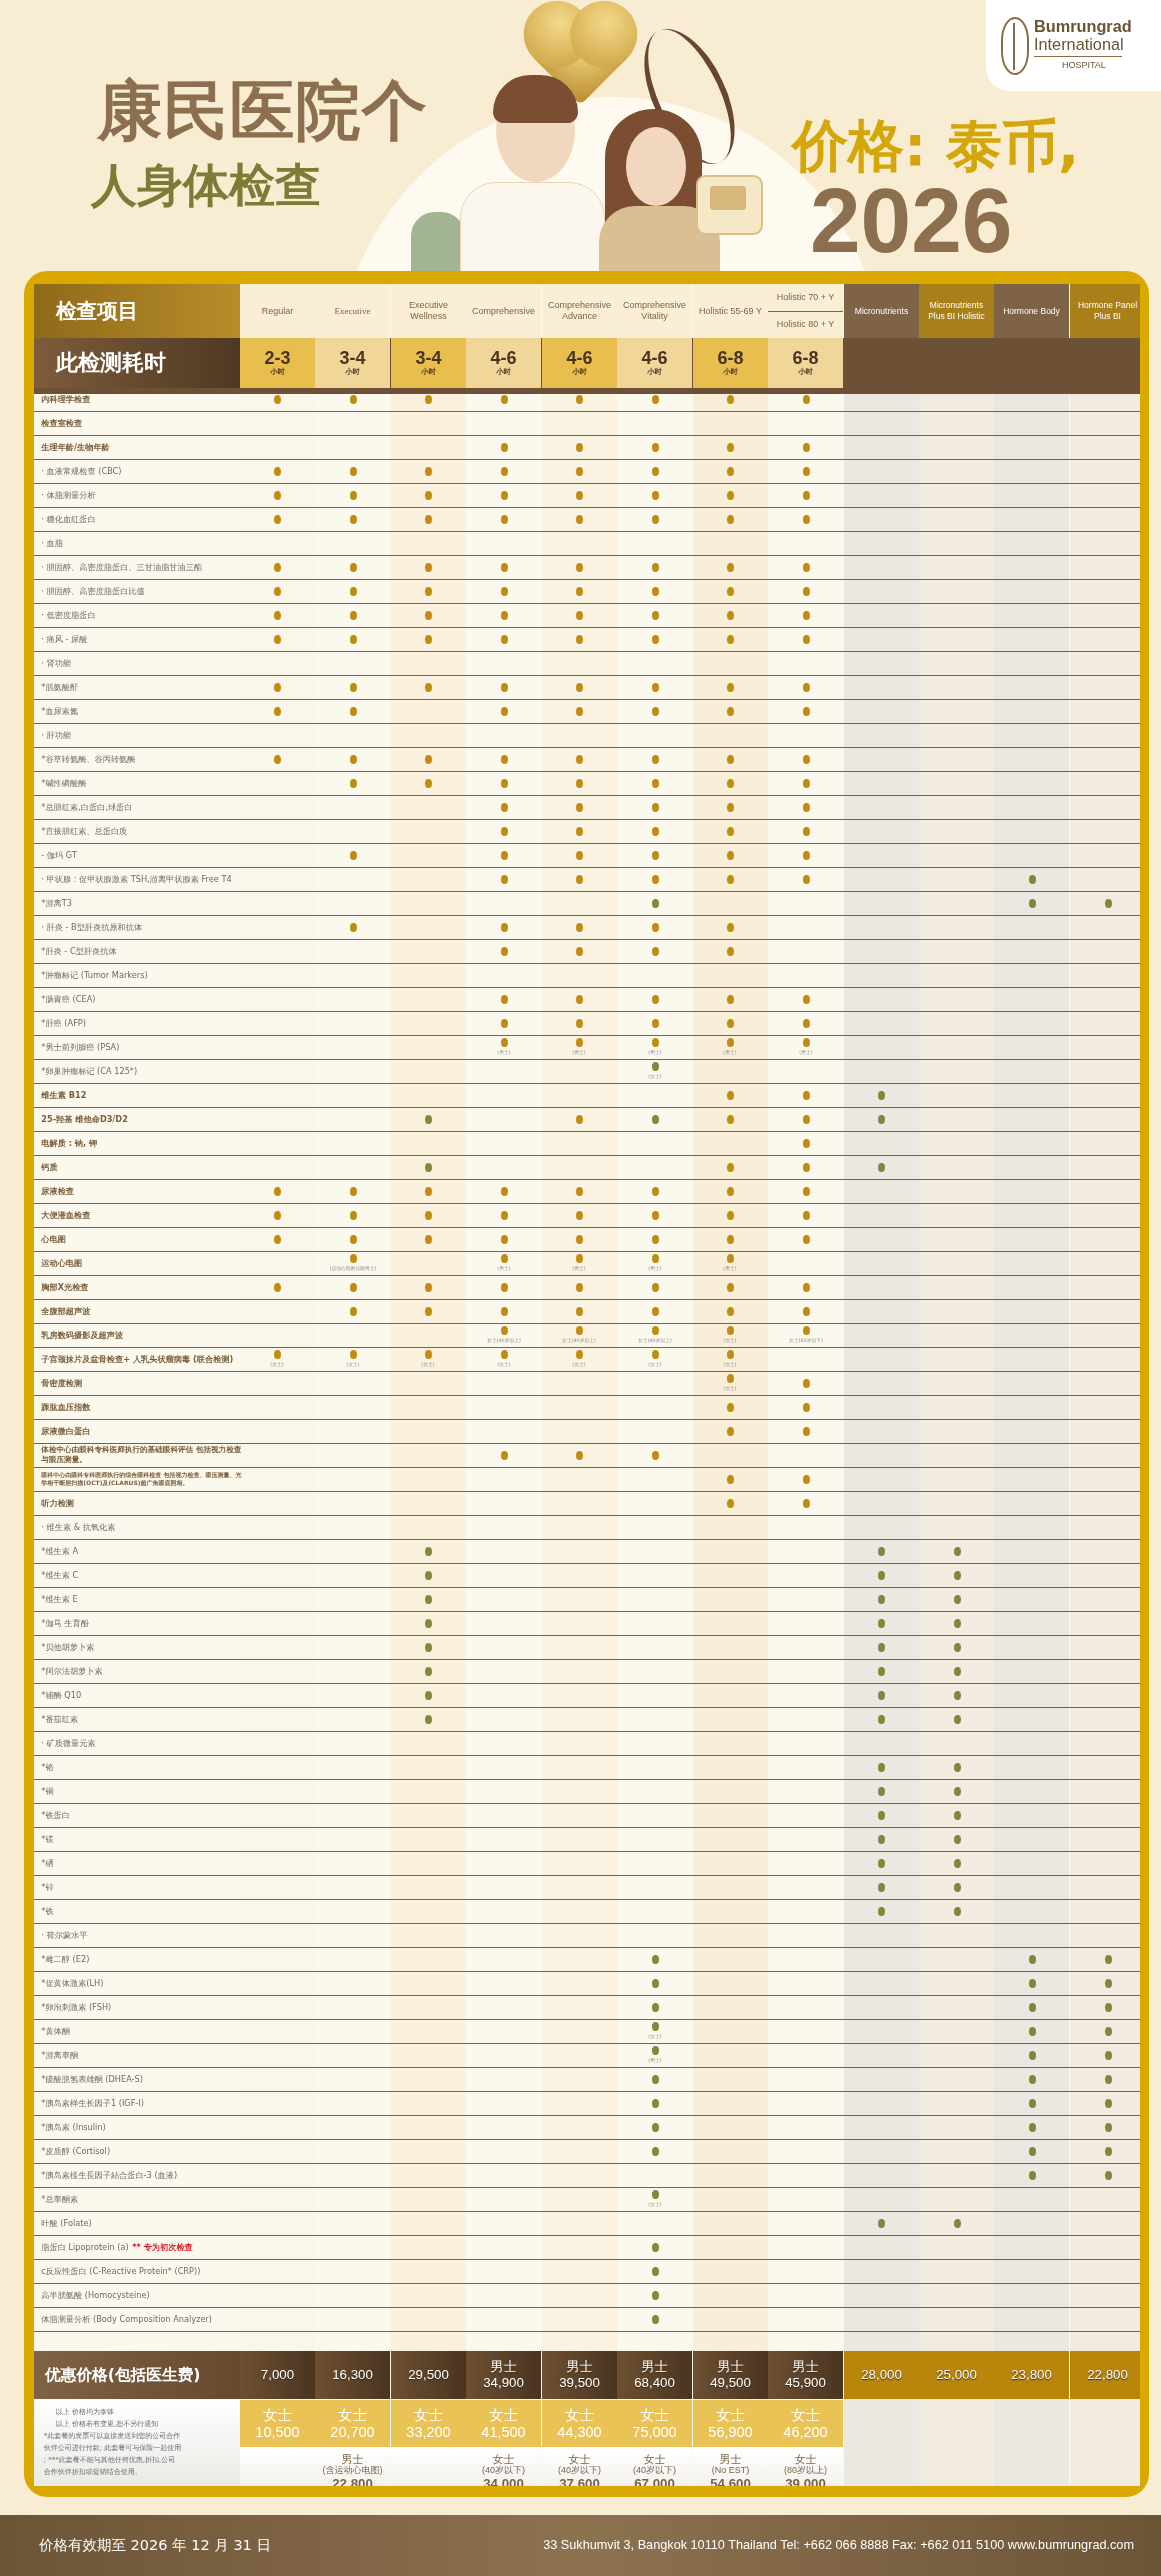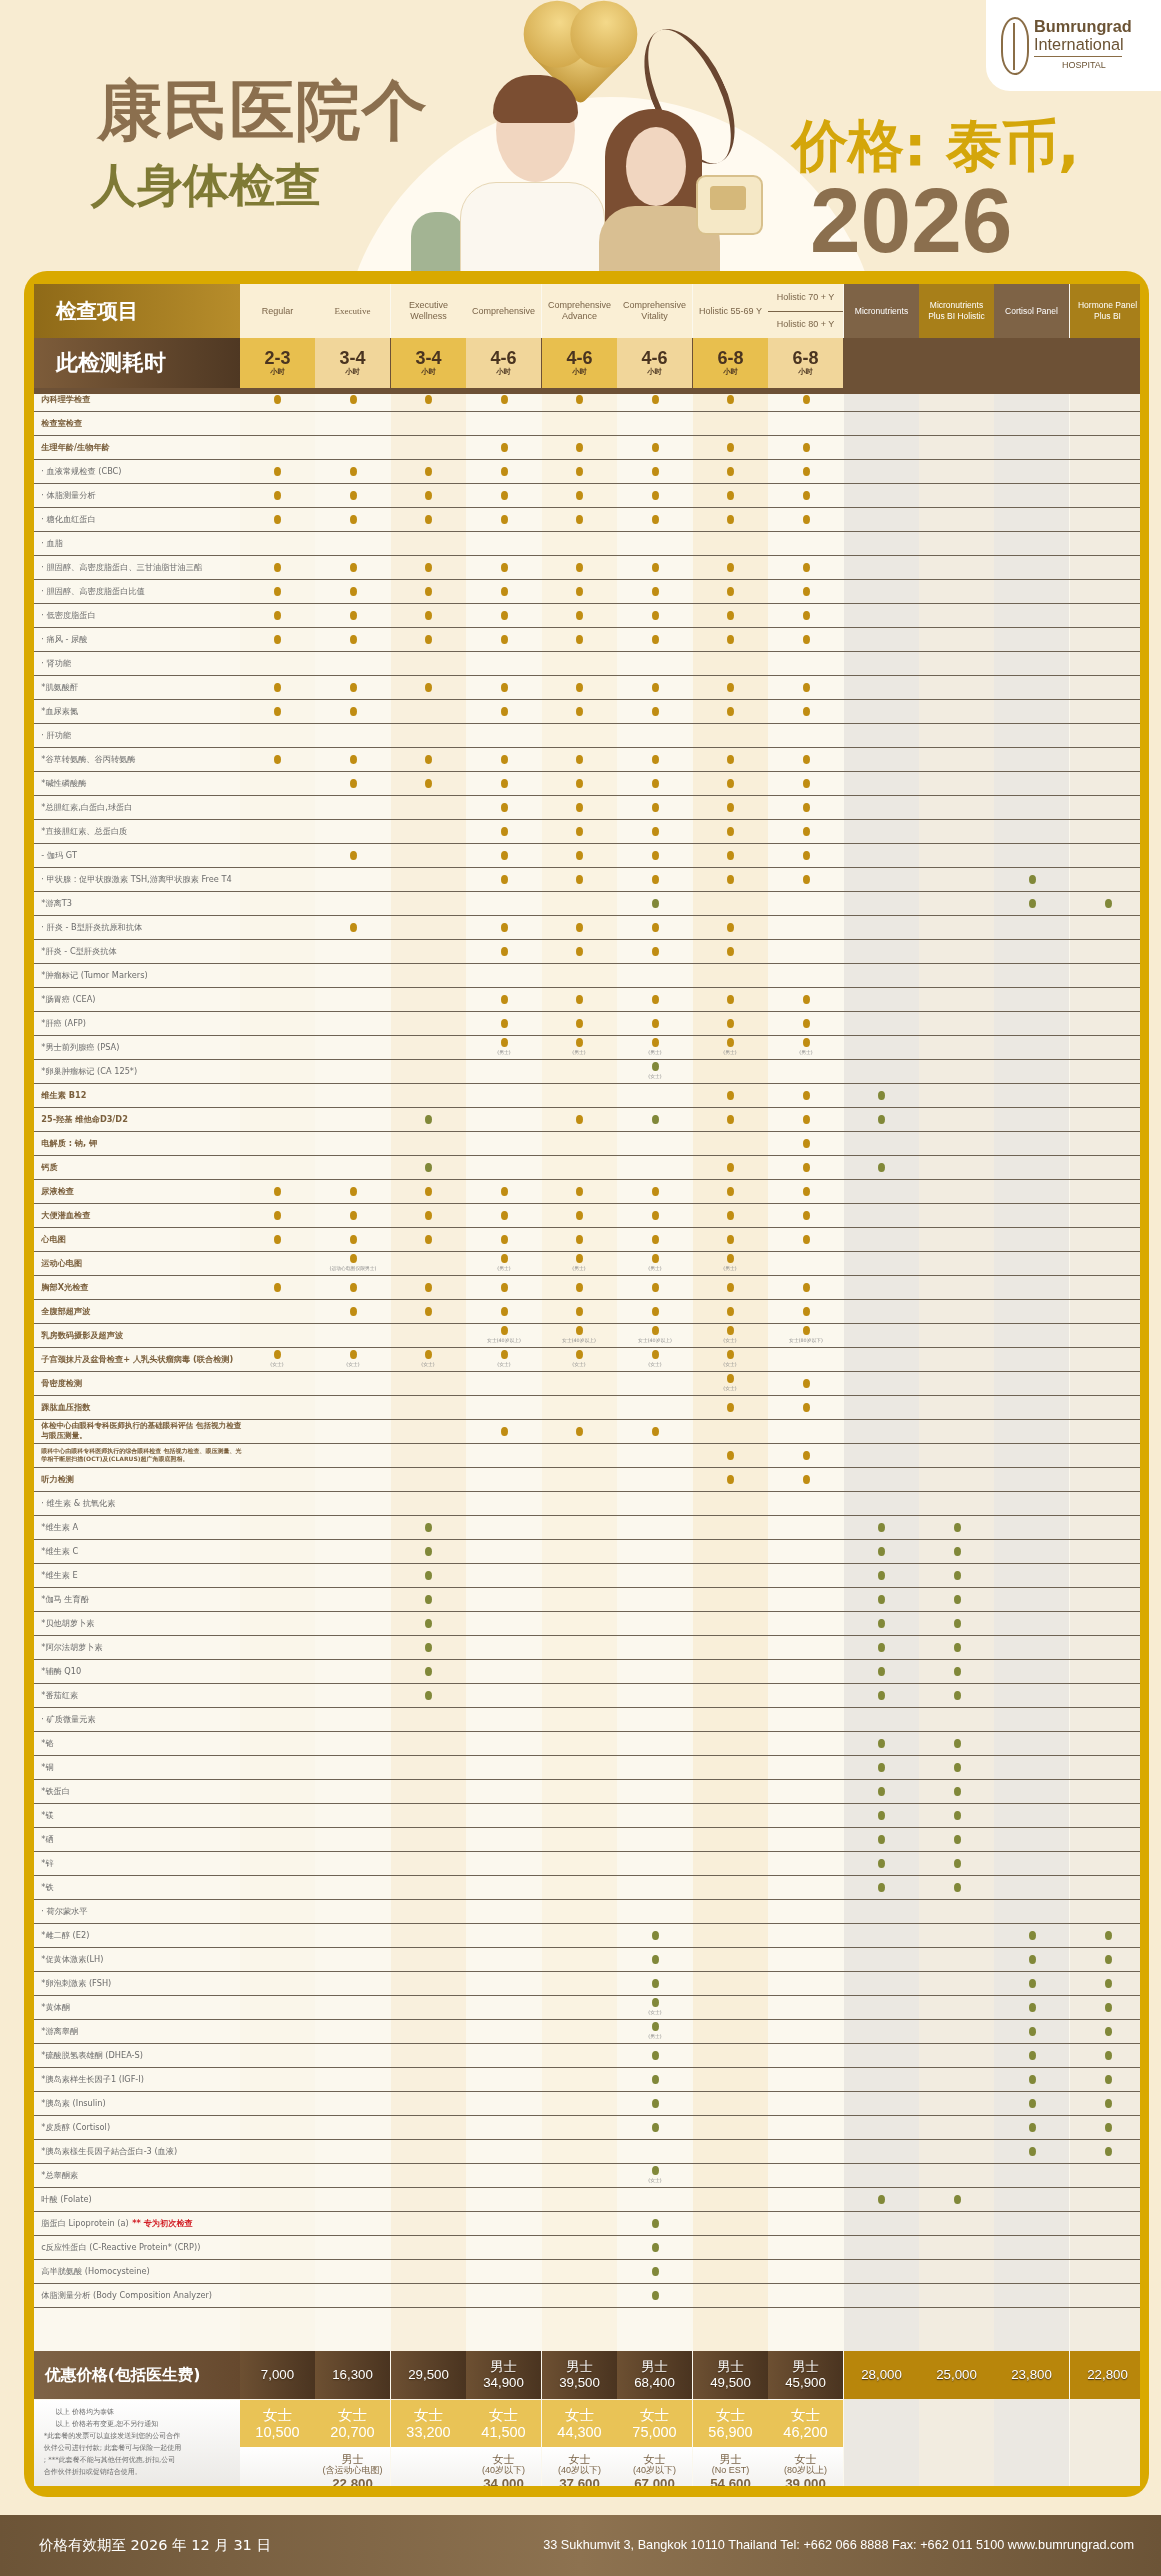--- a/index.html
+++ b/index.html
@@ -135,21 +135,21 @@
         <div class="hdr-cell l" style="left: 508px; width: 75px;">Comprehensive Advance</div>
         <div class="hdr-cell l" style="left: 583px; width: 75px;">Comprehensive Vitality</div>
         <div class="hdr-cell l" style="left: 659px; width: 75px;">Holistic 55-69 Y</div>
         <div class="hdr-cell l" style="left: 734px; width: 75px; flex-direction: column;">
           <div style="height: 27px; display: flex; align-items: center;">Holistic 70 + Y</div>
           <div class="hdr-split"></div>
           <div style="height: 27px; display: flex; align-items: center;">Holistic 80 + Y</div>
         </div>
         <div class="hdr-cell d1" style="left: 810px; width: 75px;">Micronutrients</div>
         <div class="hdr-cell d2" style="left: 885px; width: 75px;">Micronutrients Plus BI Holistic</div>
-        <div class="hdr-cell d1" style="left: 960px; width: 75px;">Cortisol Panel</div>
+        <div class="hdr-cell d1" style="left: 960px; width: 75px;">Hormone Body</div>
         <div class="hdr-cell d2" style="left: 1036px; width: 75px;">Hormone Panel Plus BI</div>
       </div>
   </div>
   <div class="time">
     <div class="time-label">此检测耗时</div>
     <div id="timecells">
         <div class="time-cell a" style="left: 206px; width: 75px;">
           <div class="time-big">2-3</div>
           <div class="time-small">小时</div>
         </div>
@@ -640,20 +640,27 @@
         <div class="dot g" style="left: 772px;"></div>
       </div>
       <div class="row">
         <div class="lbl bold">
           <span>踝肱血压指数</span>
         </div>
         <div class="dot g" style="left: 696px;"></div>
         <div class="dot g" style="left: 772px;"></div>
       </div>
       <div class="row">
+        <div class="lbl bold">
+          <span>尿液微白蛋白</span>
+        </div>
+        <div class="dot g" style="left: 696px;"></div>
+        <div class="dot g" style="left: 772px;"></div>
+      </div>
+      <div class="row">
         <div class="lbl small" style="font-size: 7.6px; line-height: 9.7px;">
           <span>体检中心由眼科专科医师执行的基础眼科评估 包括视力检查与眼压测量。</span>
         </div>
         <div class="dot g" style="left: 470px;"></div>
         <div class="dot g" style="left: 545px;"></div>
         <div class="dot g" style="left: 621px;"></div>
       </div>
       <div class="row">
         <div class="lbl small">
           <span>眼科中心由眼科专科医师执行的综合眼科检查 包括视力检查、眼压测量、光学相干断层扫描(OCT)及(CLARUS)超广角眼底照相。</span>

